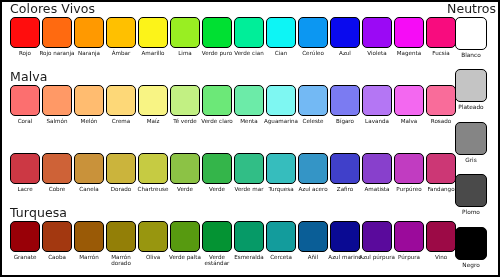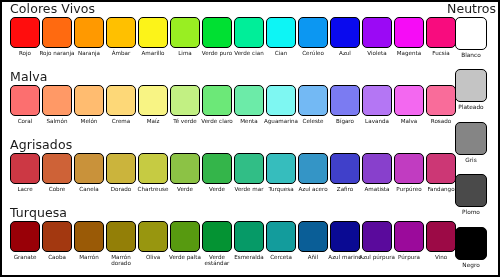--- a/index.html
+++ b/index.html
@@ -245,21 +245,20 @@
             <div class="swatch-label">Malva</div>
           </div>
           <div class="swatch-cell">
             <div class="swatch-chip" style="background: rgb(249, 108, 154);"></div>
             <div class="swatch-label">Rosado</div>
           </div>
         </div>
     </div>
 
     <div class="family-row">
-      <div class="family-title">Agrisados</div>
       <div class="swatch-strip">
           <div class="swatch-cell">
             <div class="swatch-chip" style="background: rgb(204, 56, 68);"></div>
             <div class="swatch-label">Lacre</div>
           </div>
           <div class="swatch-cell">
             <div class="swatch-chip" style="background: rgb(206, 98, 55);"></div>
             <div class="swatch-label">Cobre</div>
           </div>
           <div class="swatch-cell">

